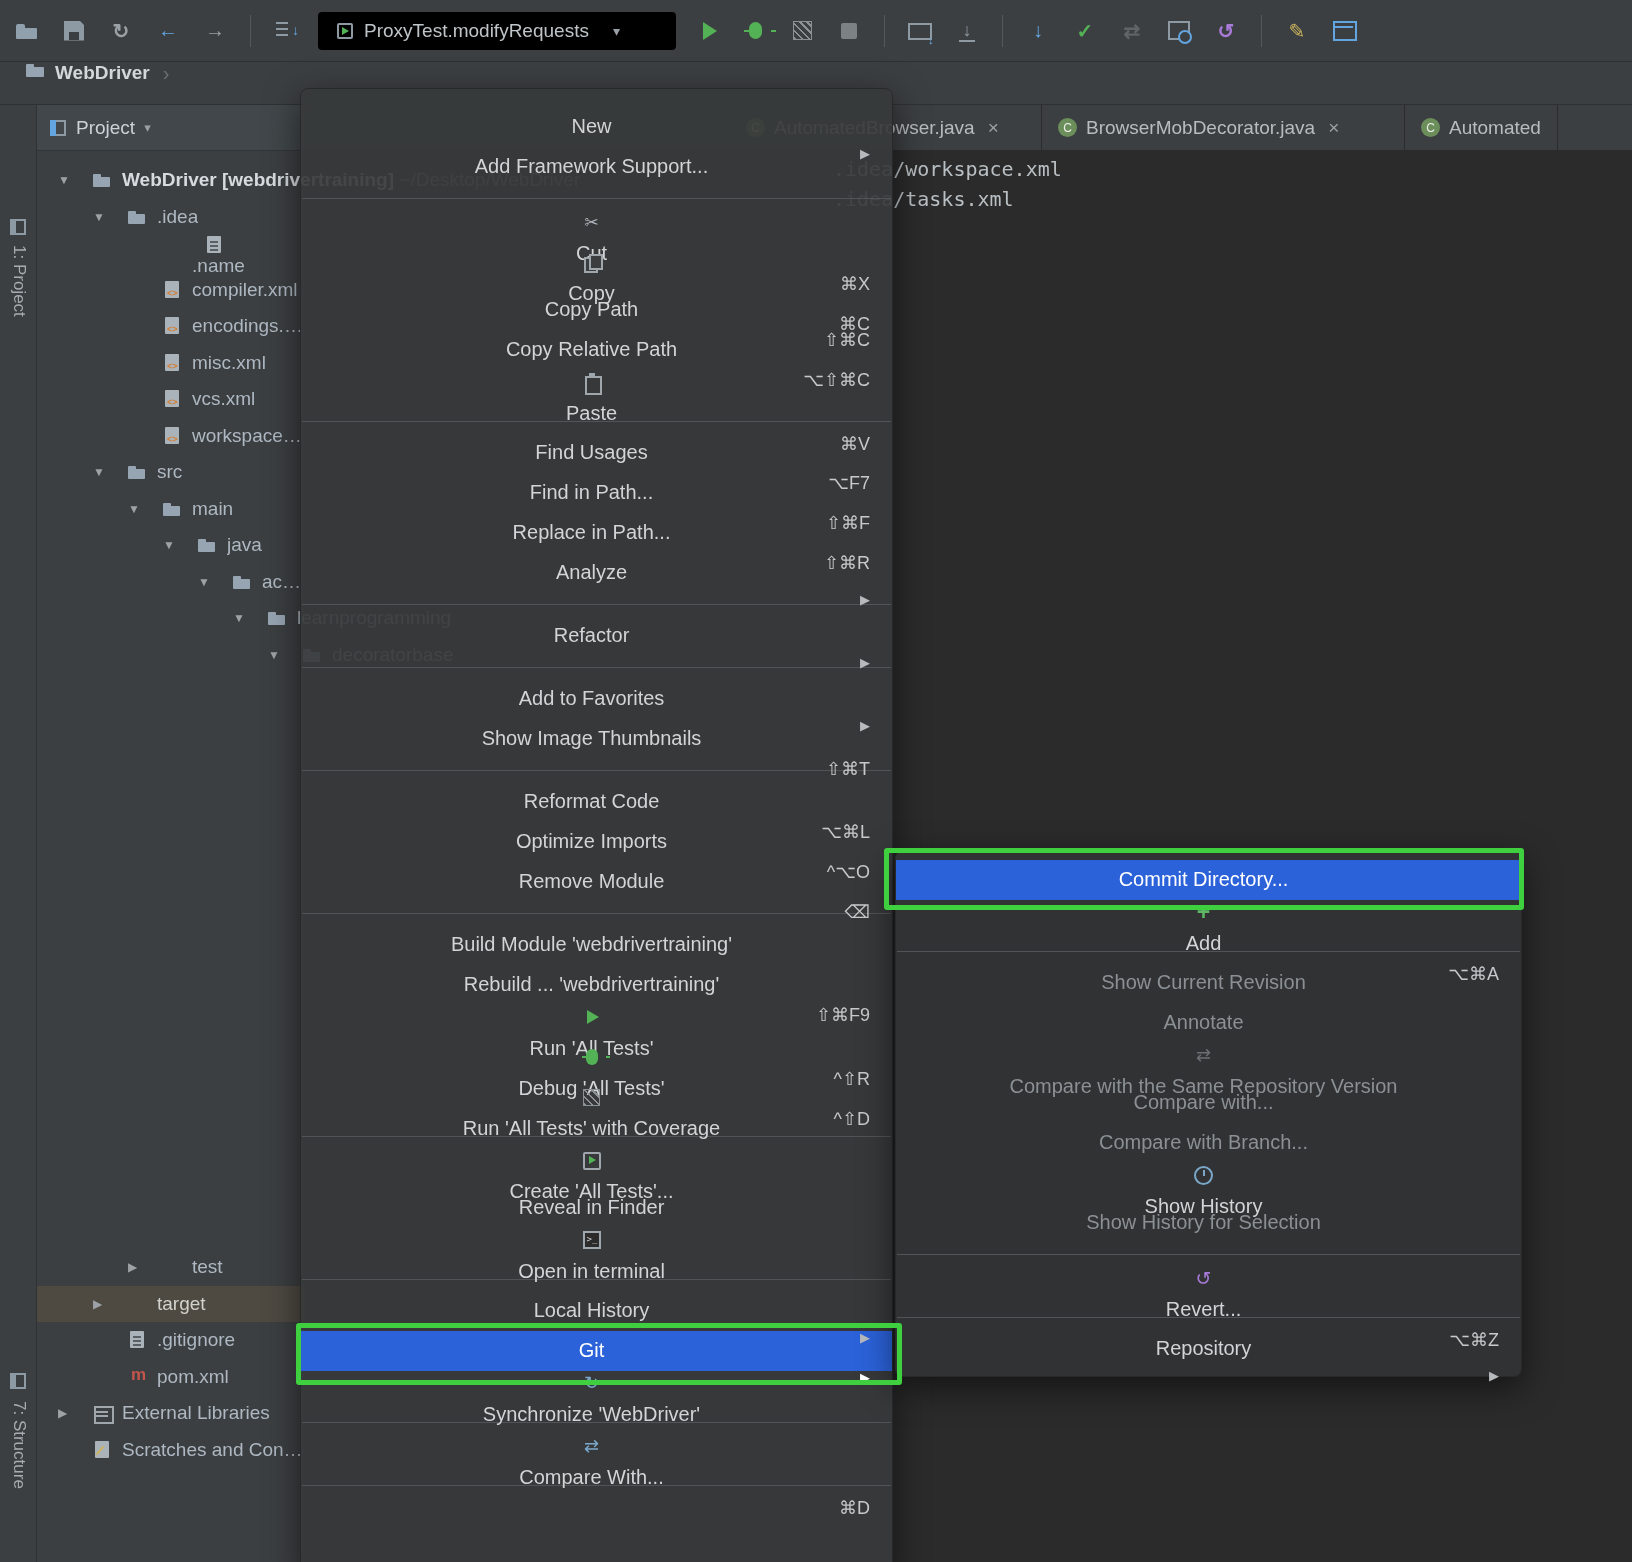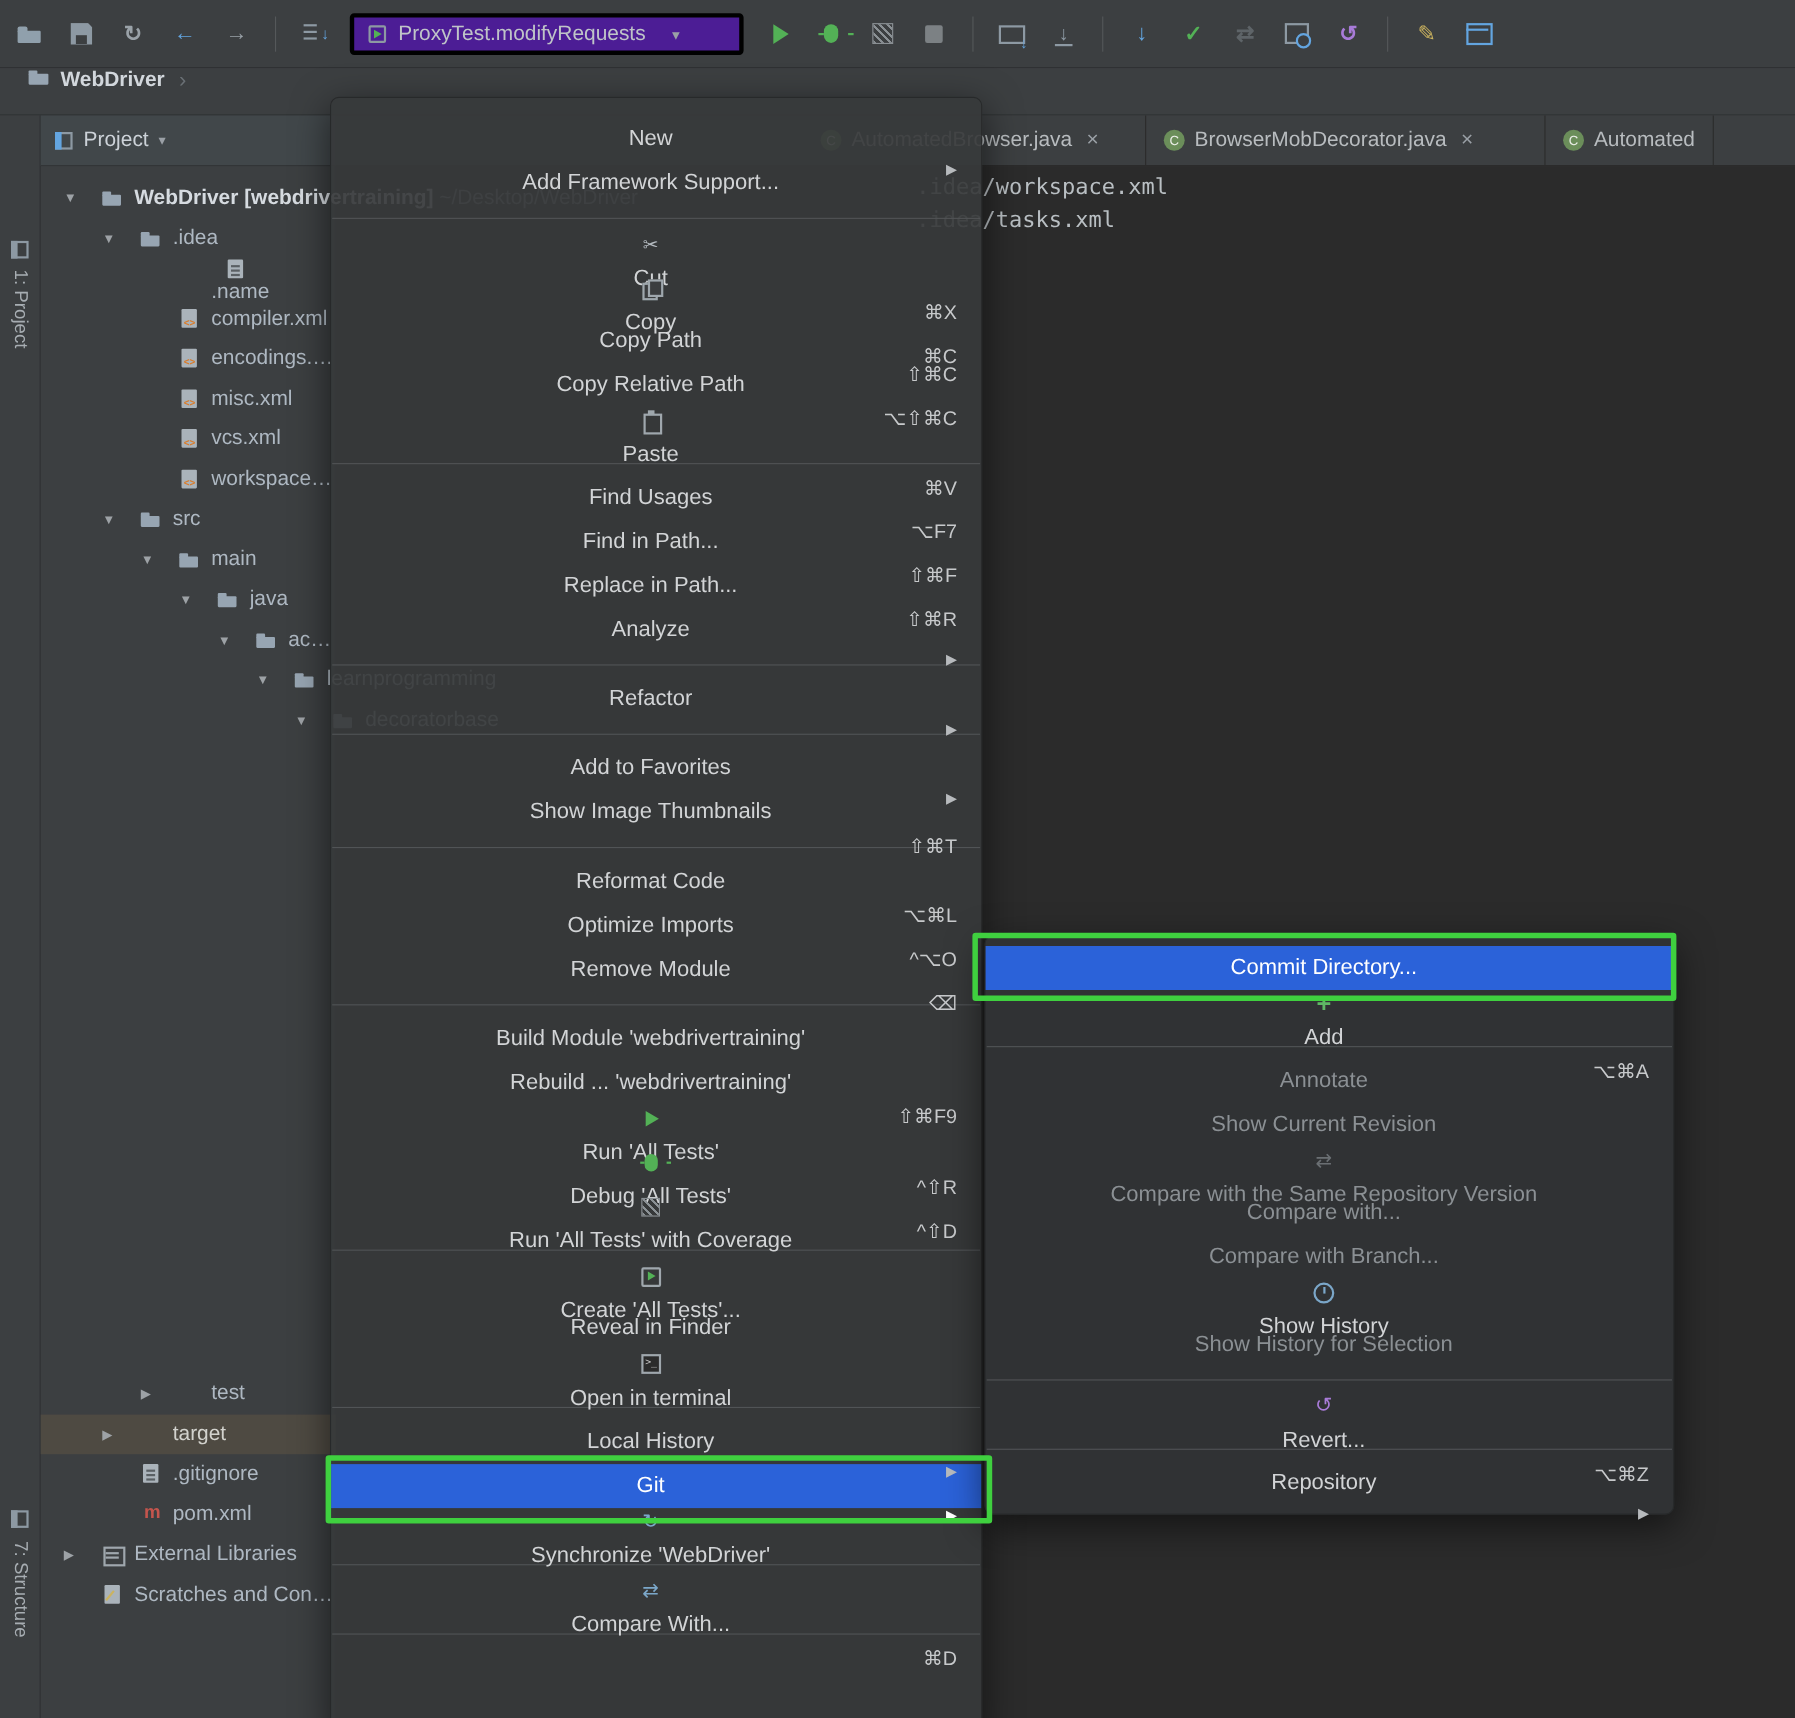--- a/index.html
+++ b/index.html
@@ -36,22 +36,22 @@
   .tbi-stop::before{content:'';width:16px;height:16px;background:#7c8184;border-radius:2px;}
   .tbi-monitor::before{content:'';position:absolute;left:3px;top:7px;width:20px;height:13px;border:2px solid #8d99a3;}
   .tbi-monitor::after{content:'↓';position:absolute;right:1px;bottom:-1px;font-size:13px;color:#63a5e0;font-weight:bold;}
   .tbi-download::before{content:'↓';font-size:18px;color:#8d99a3;font-weight:bold;}
   .tbi-download::after{content:'';position:absolute;left:7px;bottom:4px;width:16px;height:2px;background:#8d99a3;}
   .tbi-history::before{content:'';position:absolute;left:4px;top:5px;width:18px;height:15px;border:2px solid #8d99a3;}
   .tbi-history::after{content:'';position:absolute;right:2px;bottom:2px;width:10px;height:10px;border:2px solid #63a5e0;border-radius:50%;background:#3c3f41;}
   .tbi-layout::before{content:'';position:absolute;left:4px;top:5px;width:20px;height:16px;border:2px solid #63a5e0;}
   .tbi-layout::after{content:'';position:absolute;left:4px;top:10px;width:20px;height:2px;background:#63a5e0;}
 
-  #run-config { height:38px; min-width:358px; border:4px solid #000000; border-radius:4px;
-    background:#4c1d95; display:flex; align-items:center; gap:10px; padding:0 12px;
+  #run-config { height:38px; min-width:358px; border:6px solid #000000; border-radius:4px;
+    background:#000000; display:flex; align-items:center; gap:10px; padding:0 12px;
     color:#bfc4c8; font-size:19px; flex:none; }
   .rc-icon { width:18px; height:18px; position:relative; flex:none; }
   .rc-icon::before{content:'';position:absolute;inset:1px;border:2px solid #8d99a3;border-radius:2px;}
   .rc-icon::after{content:'';position:absolute;left:6px;top:5px;border-left:7px solid #53b156;border-top:4px solid transparent;border-bottom:4px solid transparent;}
   .rc-caret { margin-left:14px; color:#9aa0a6; font-size:14px; }
 
   
   #breadcrumb { position:absolute; left:0; top:62px; width:1632px; height:43px;
     background:#3c3f41; border-bottom:1px solid #2e3032; display:flex; 
     padding-left:26px; gap:9px; z-index:2; }
@@ -526,25 +526,25 @@
     <div class="menu-item">
       <span class="mi-icon">
         <span class="ic ic-plus">+</span>
       </span>
       <span class="mi-label">Add</span>
       <span class="mi-right">⌥⌘A</span>
     </div>
     <div class="menu-sep"></div>
     <div class="menu-item disabled">
       <span class="mi-icon"></span>
+      <span class="mi-label">Show Current Revision</span>
+    </div>
+    <div class="menu-item disabled">
+      <span class="mi-icon"></span>
       <span class="mi-label">Annotate</span>
-    </div>
-    <div class="menu-item disabled">
-      <span class="mi-icon"></span>
-      <span class="mi-label">Show Current Revision</span>
     </div>
     <div class="menu-item disabled">
       <span class="mi-icon">
         <span class="ic ic-compare2">⇄</span>
       </span>
       <span class="mi-label">Compare with the Same Repository Version</span>
     </div>
     <div class="menu-item disabled">
       <span class="mi-icon"></span>
       <span class="mi-label">Compare with...</span>

